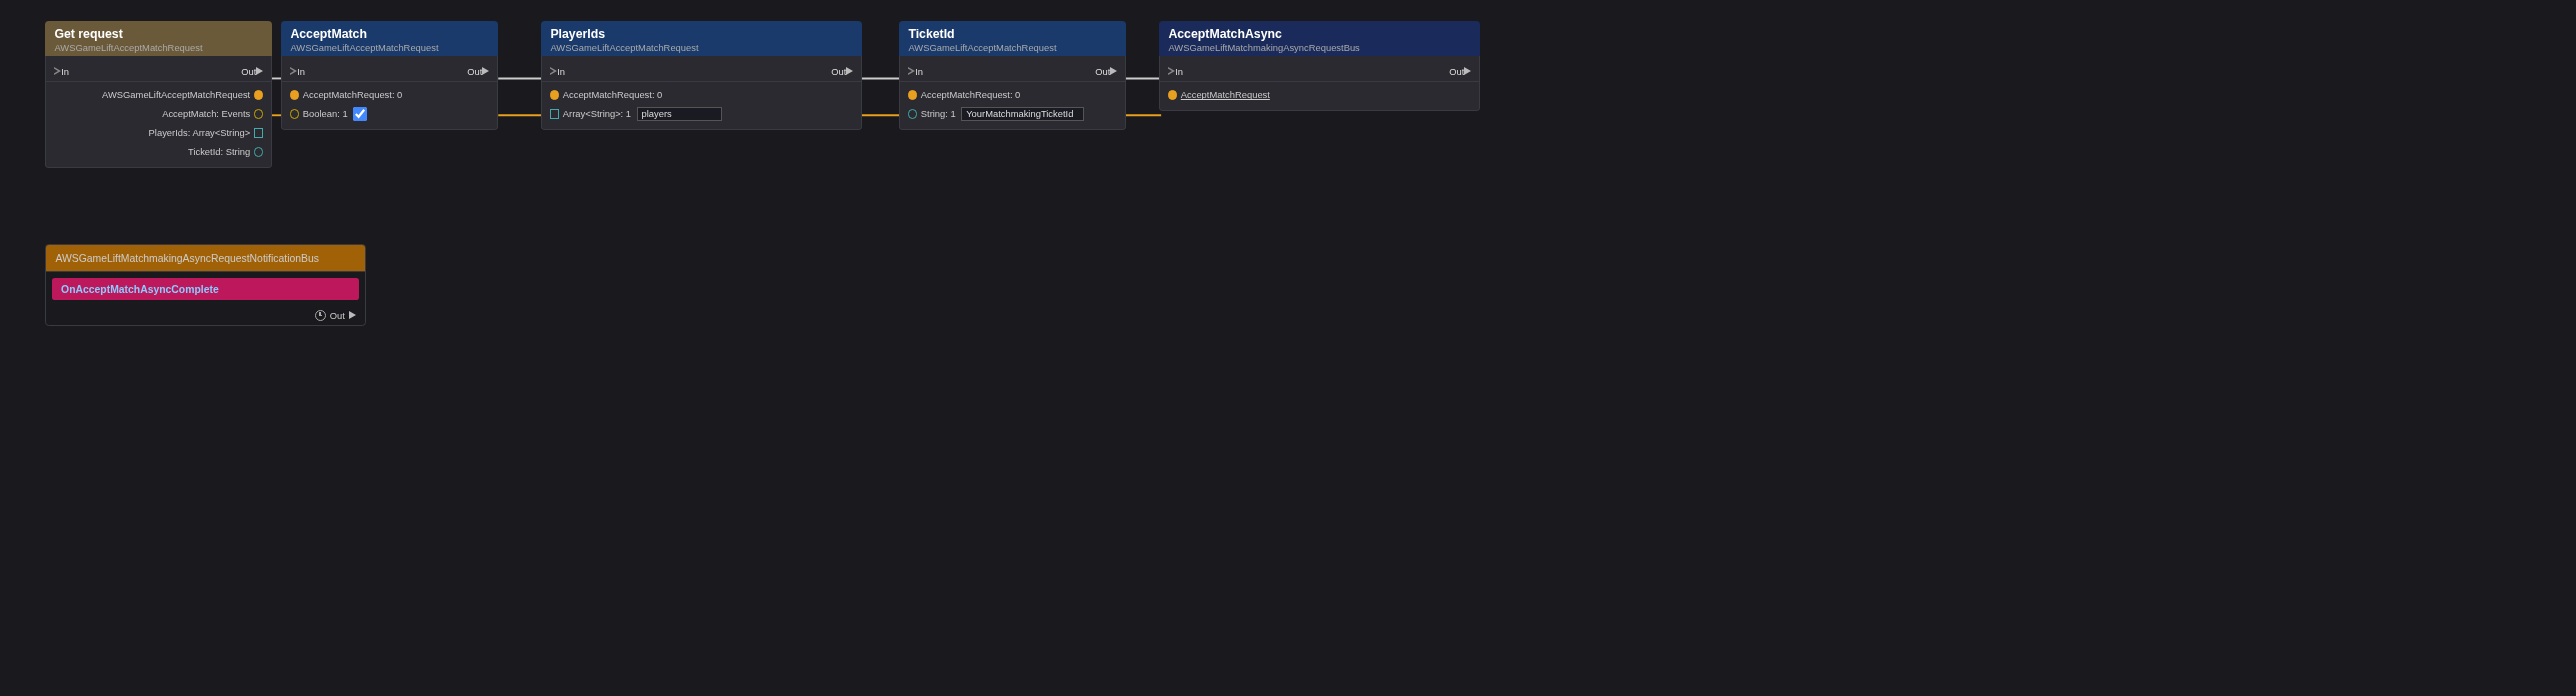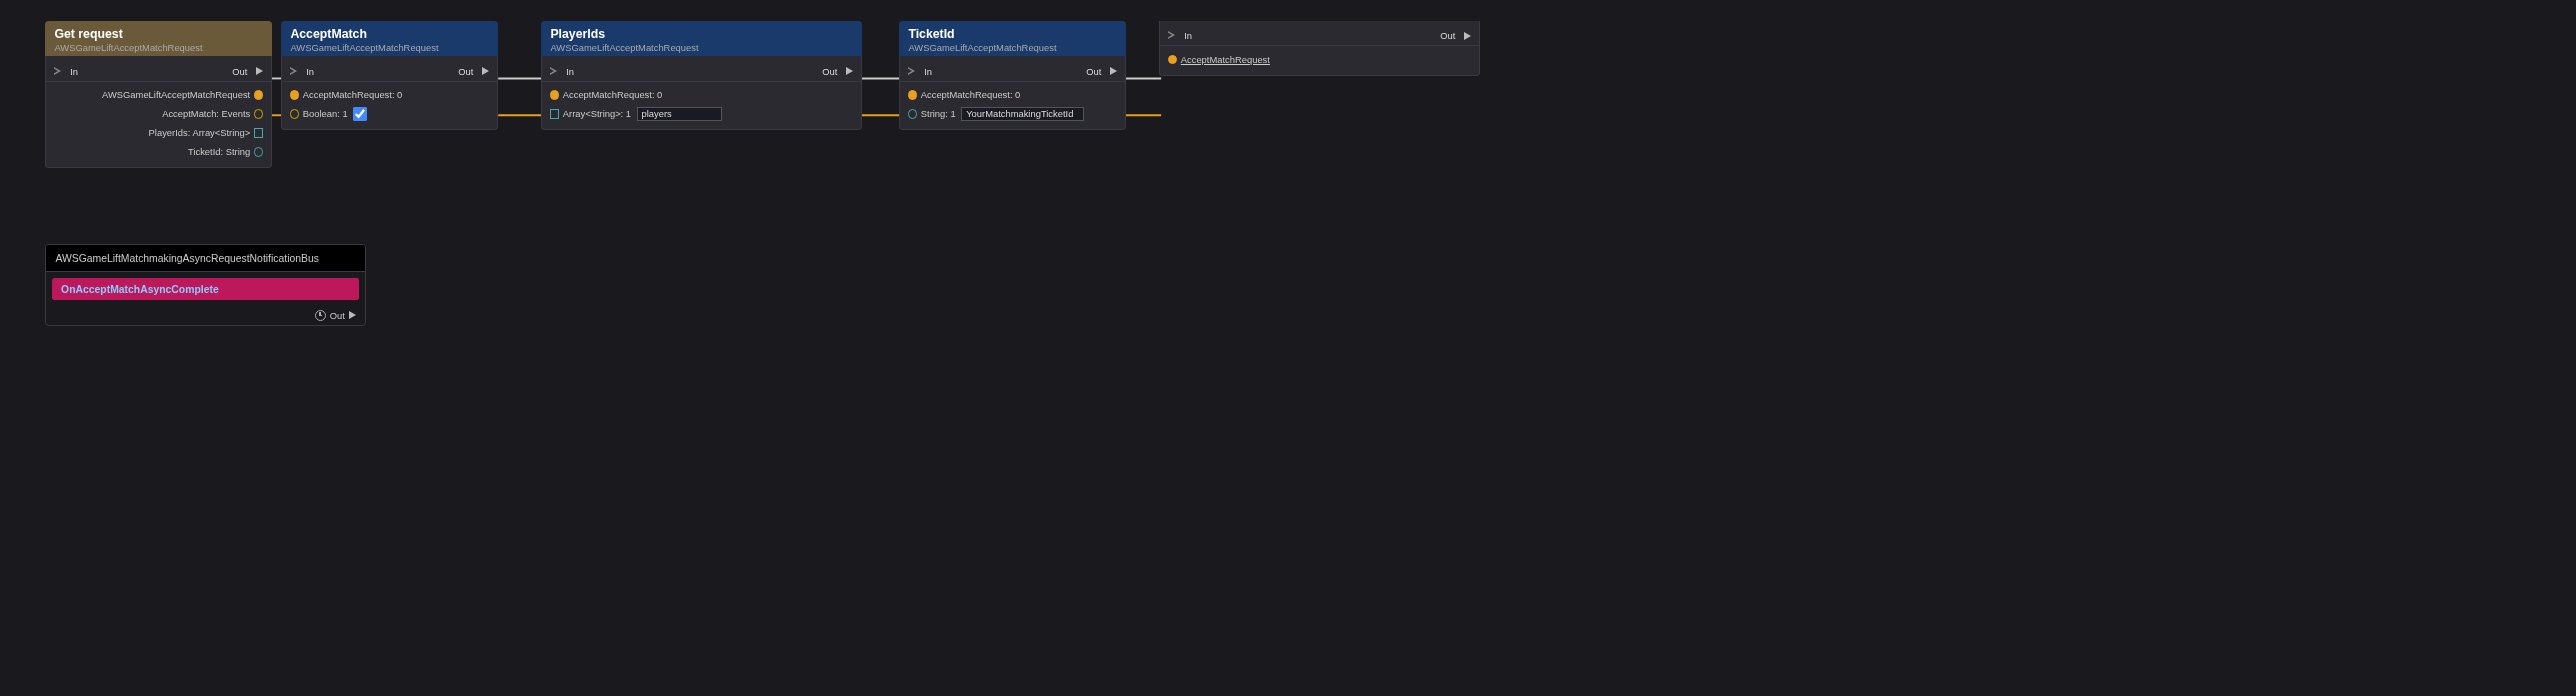--- a/index.html
+++ b/index.html
@@ -59,21 +59,21 @@
       justify-content: space-between;
       align-items: center;
       padding: 3.8px 7.6px;
       border-bottom: 0.9px solid #3a3a42;
       margin-bottom: 3.8px;
     }
 
     .exec-pin {
       display: flex;
       align-items: center;
-      gap: 9px;
+      gap: 0;
       color: #ddd;
       font-size: 9.4px;
     }
 
     
     .arrow-right {
       display: inline-block;
       width: 0; height: 0;
       border-top: 4.7px solid transparent;
       border-bottom: 4.7px solid transparent;
@@ -179,21 +179,21 @@
     
     .notif-node {
       position: absolute;
       width: 321px;
       border: 0.9px solid #3a3a42;
       border-radius: 3.8px;
       overflow: hidden;
     }
 
     .notif-header {
-      background: #000000;
+      background: #a16207;
       padding: 7.6px 9.4px;
       font-size: 10.4px;
       color: #ccc;
       border-bottom: 0.9px solid #3a3a42;
     }
 
     .notif-event {
       background: #be185d;
       padding: 5.7px 9.4px;
       margin: 5.7px;
@@ -385,20 +385,24 @@
       </div>
       <div class="pin-row left-pin">
         <div class="pin-dot teal-outline"></div>
         <span class="pin-label" style="margin-left:3.8px;">String: 1</span>
         <input type="text" class="node-input" style="margin-left: 5.7px; width: 123px;" value="YourMatchmakingTicketId">
       </div>
     </div>
   </div>
 
   <div class="node" style="left:1131px; top:21px; width:321px;">
+    <div class="node-header header-navy">
+      <div class="node-title">AcceptMatchAsync</div>
+      <div class="node-subtitle">AWSGameLiftMatchmakingAsyncRequestBus</div>
+    </div>
     <div class="node-body">
       <div class="exec-row">
         <div class="exec-pin">
           <div class="arrow-right-outline"></div>
           <span>In</span>
         </div>
         <div class="exec-pin">
           <span>Out</span>
           <div class="arrow-right"></div>
         </div>

